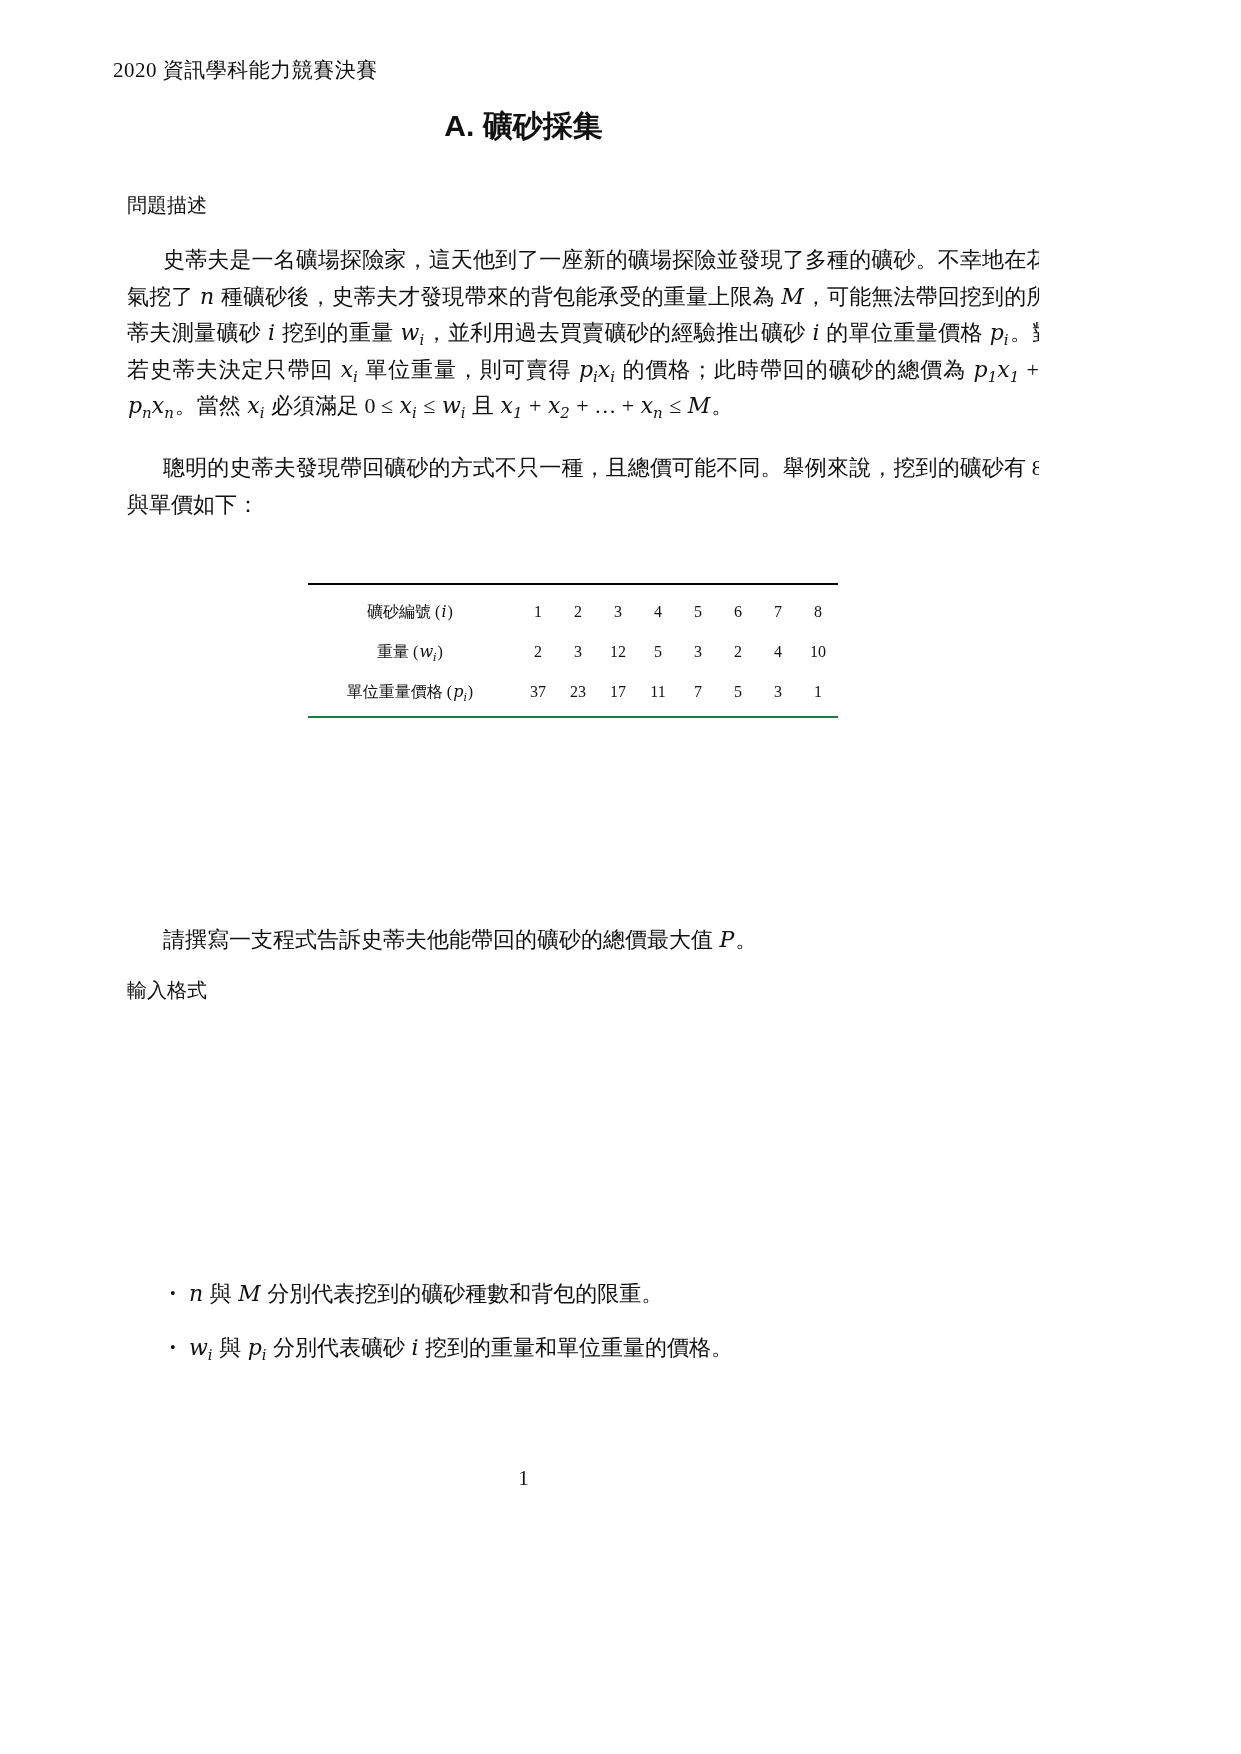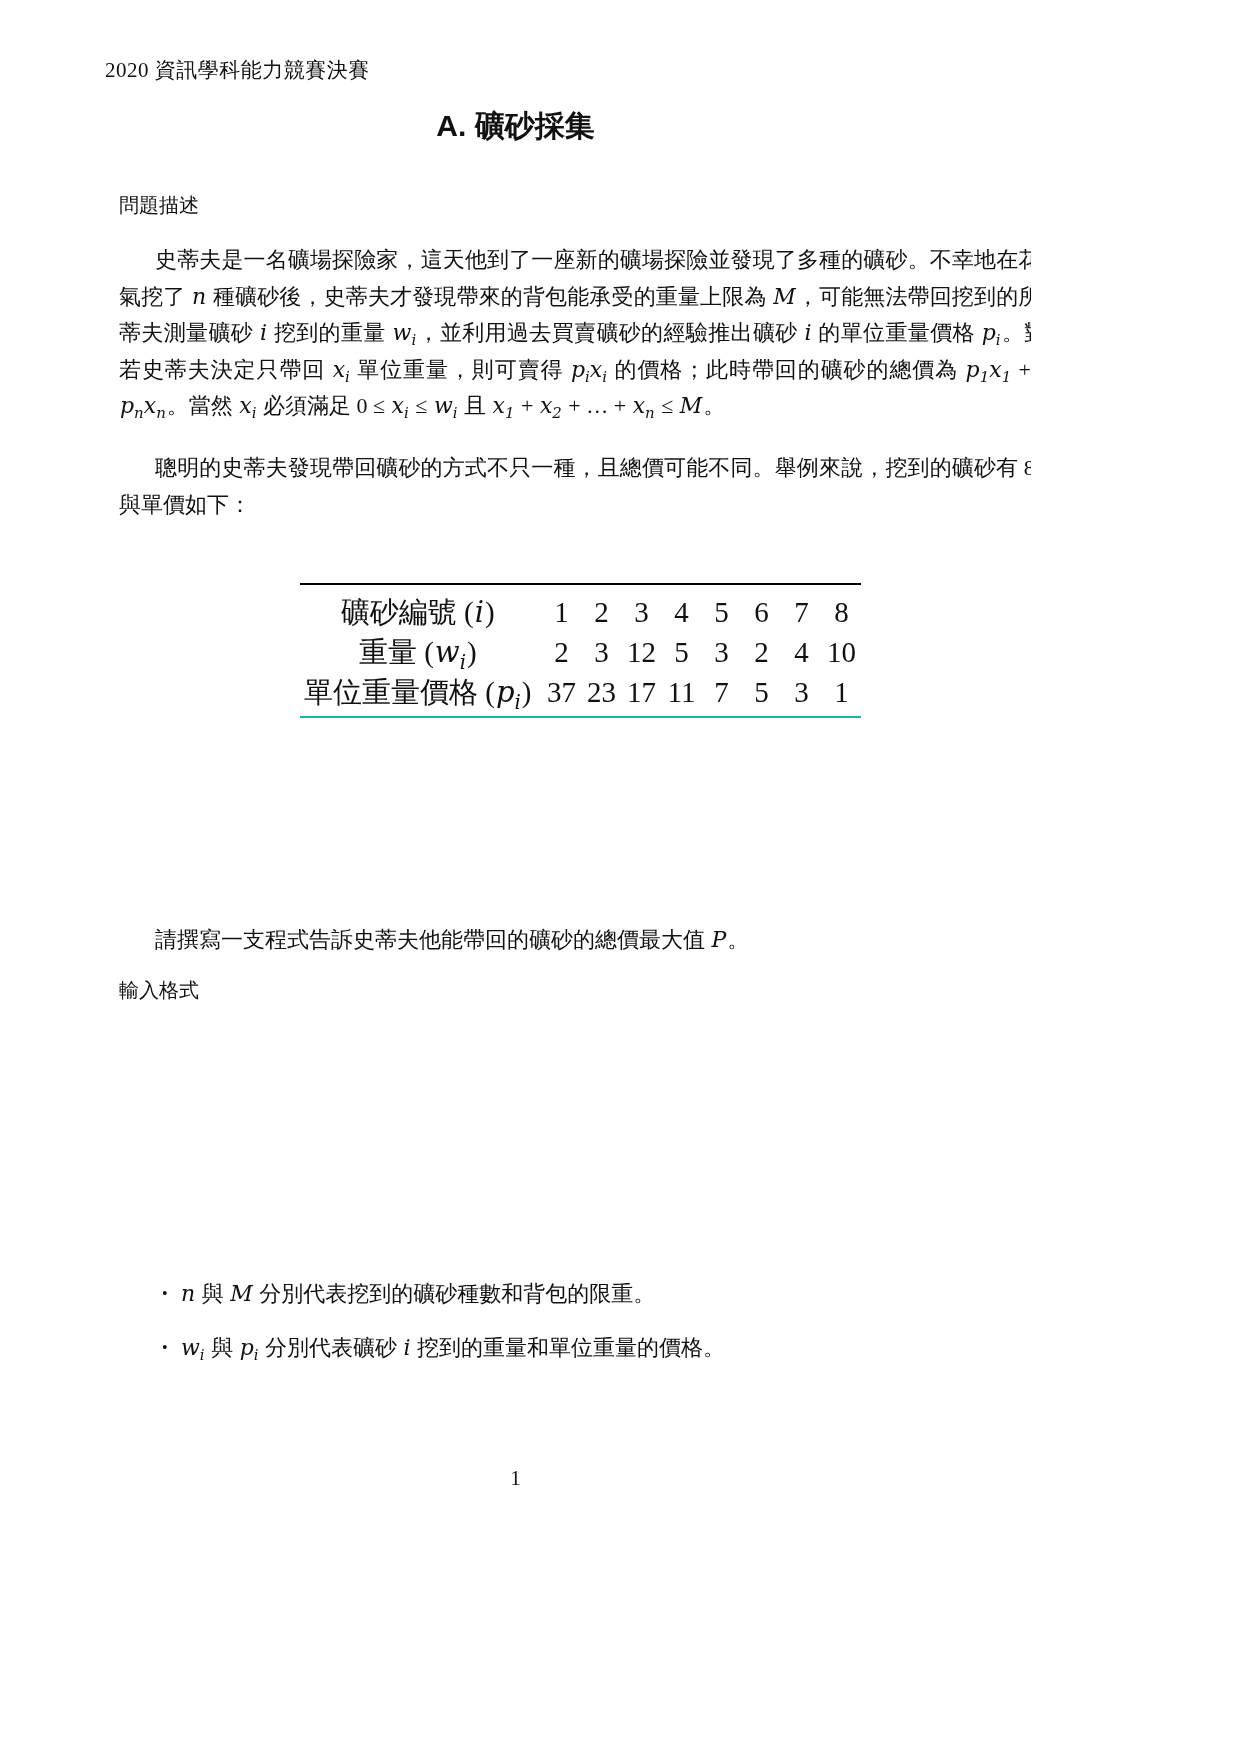--- a/index.html
+++ b/index.html
@@ -2,20 +2,21 @@
 <html><head>
 <meta charset="utf-8">
 <style>
   html,body{margin:0;padding:0;background:#ffffff;}
   .page{
     position:relative;
     width:1031px;height:1754px;
     background:#ffffff;color:#111;
     font-family:"Liberation Serif","DejaVu Serif",serif;
     overflow:hidden;
+    margin-left:8px;
   }
   .hdr{
     position:absolute;left:105px;top:56px;
     font-size:21px;letter-spacing:0.5px;
   }
   .doc-title{
     position:absolute;left:0;right:0;top:106px;
     text-align:center;
     font-family:Liberation Sans, sans-serif;
     font-weight:bold;font-size:30px;
@@ -35,22 +36,22 @@
   .p1{top:242px;}
   .p2{top:450px;}
   .p3{top:779px;}
   .p4{top:922px;}
   i.m{font-style:italic;font-family:"DejaVu Serif","Liberation Serif",serif;padding:0 1px;}
   sub{font-size:68%;line-height:0;}
   
   .tblwrap{position:absolute;left:300px;top:583px;}
   table.ex{
     border-collapse:collapse;
-    border-top:2px solid #000;border-bottom:2px solid #14b8a6;
-    font-size:29px;
+    border-top:2px solid #000;border-bottom:2px solid #15803d;
+    font-size:16px;
   }
   table.ex th{
     font-weight:normal;text-align:center;
     min-width:196px;padding:8px 10px 8px 4px;line-height:24px;white-space:nowrap;
   }
   table.ex td{
     text-align:center;min-width:40px;padding:8px 0;line-height:24px;
   }
   table.ex tr:first-child th, table.ex tr:first-child td{padding-top:15px;}
   table.ex tr:last-child th, table.ex tr:last-child td{padding-bottom:12px;}

